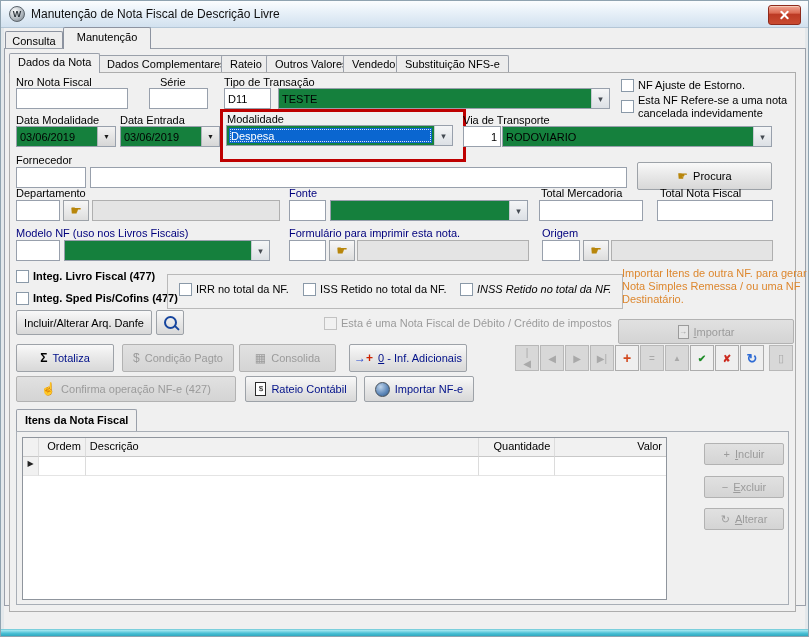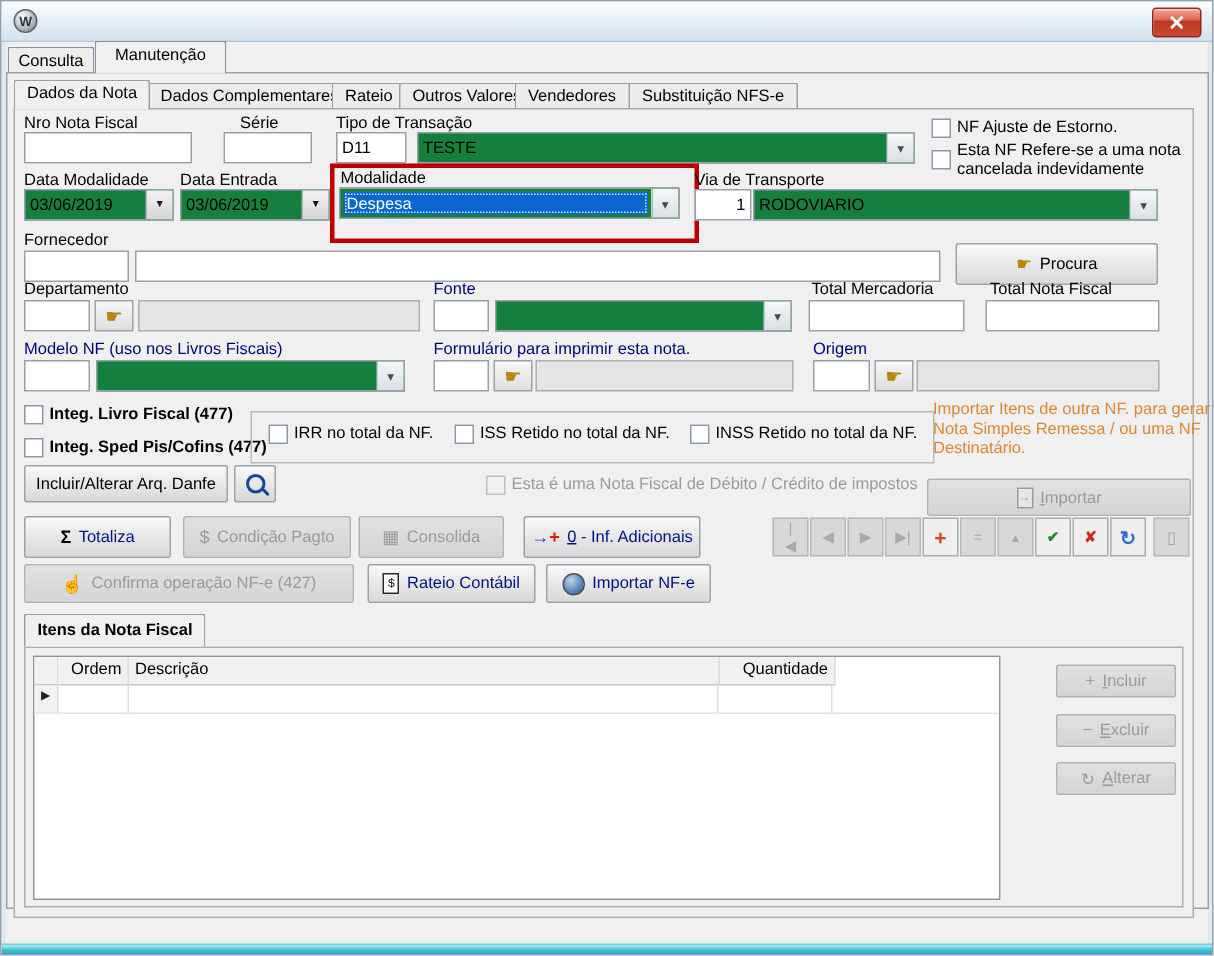--- a/index.html
+++ b/index.html
@@ -99,37 +99,38 @@
   .bottombar{position:absolute;left:0;right:0;bottom:0;height:6px;
       background:linear-gradient(#A9E9F2,#4AC0D5 55%,#2FA9BF);border-top:1px solid #7BCFDC;}
 </style>
 </head>
 <body>
 
 <div class="win">
 
   <div class="titlebar">
     <span class="appicon">W</span>
+    <span class="wtitle">Manutenção de Nota Fiscal de Descrição Livre</span>
     <span class="closebtn">
       <span class="xbar a"></span>
       <span class="xbar b"></span>
     </span>
   </div>
 
   <div class="mtab" style="left:4px;top:30px;width:58px;height:18px;">Consulta</div>
   <div class="mtab active" style="left:62px;top:26px;width:88px;height:22px;">Manutenção</div>
 
   <div class="panel">
 
     <div class="itab active" style="left:4px;top:4px;height:20px;">Dados da Nota</div>
     <div class="itab" style="left:93px;top:6px;height:18px;">Dados Complementares</div>
     <div class="itab" style="left:216px;top:6px;height:18px;">Rateio</div>
     <div class="itab" style="left:261px;top:6px;height:18px;">Outros Valores</div>
     <div class="itab" style="left:338px;top:6px;height:18px;">Vendedores</div>
-    <div class="itab" style="left:414px;top:6px;height:18px;">Substituição NFS-e</div>
+    <div class="itab" style="left:391px;top:6px;height:18px;">Substituição NFS-e</div>
 
     <div class="tabpage">
 
       <span class="lbl" style="left:6px;top:3px;">Nro Nota Fiscal</span>
       <input class="tb" style="left: 6px; top: 15px; width: 112px;" value="">
       <span class="lbl" style="left:150px;top:3px;">Série</span>
       <input class="tb" style="left: 139px; top: 15px; width: 59px;" value="">
       <span class="lbl" style="left:214px;top:3px;">Tipo de Transação</span>
       <input class="tb" style="left: 214px; top: 15px; width: 47px;" value="D11">
       <div class="combo" style="left:268px;top:15px;width:332px;">
@@ -222,21 +223,21 @@
       <button class="btn" style="left:146px;top:237px;width:28px;height:25px;">
         <span class="mag"></span>
       </button>
 
       <div class="groupbox" style="left:157px;top:201px;width:454px;height:33px;"></div>
       <span class="cb-box" style="left:169px;top:210px;"></span>
       <span class="cb-lbl" style="left:186px;top:210px;">IRR no total da NF.</span>
       <span class="cb-box" style="left:293px;top:210px;"></span>
       <span class="cb-lbl" style="left:310px;top:210px;">ISS Retido no total da NF.</span>
       <span class="cb-box" style="left:450px;top:210px;"></span>
-      <span class="cb-lbl" style="left:467px;top:210px;">INSS Retido no total da NF.</span>
+      <span class="cb-lbl" style="left:467px;top:210px;font-style:italic;">INSS Retido no total da NF.</span>
 
       <span class="cb-box dis" style="left:314px;top:244px;"></span>
       <span class="cb-lbl" style="left:331px;top:244px;color:#9B9B9B;">Esta é uma Nota Fiscal de Débito / Crédito de impostos</span>
 
       <div class="note" style="left:612px;top:194px;">
         <div>Importar Itens de outra NF. para gerar</div>
         <div>Nota Simples Remessa / ou uma NF</div>
         <div>Destinatário.</div>
       </div>
       <button class="btn dis" style="left:608px;top:246px;width:176px;height:25px;">
@@ -309,20 +310,21 @@
       </button>
 
       <div class="itab active" style="left:6px;top:336px;height:22px;padding-top:4px;font-weight:bold;z-index:4;">Itens da Nota Fiscal</div>
       <div class="itpanel">
         <div class="grid">
           <div class="ghrow">
             <div class="gcell gind"></div>
             <div class="gcell c-ordem">Ordem</div>
             <div class="gcell c-desc">Descrição</div>
             <div class="gcell c-qtd">Quantidade</div>
+            <div class="gcell c-valor">Valor</div>
           </div>
           <div class="gdrow">
             <div class="gcell gind">▶</div>
             <div class="gcell c-ordem"></div>
             <div class="gcell c-desc"></div>
             <div class="gcell c-qtd"></div>
             <div class="gcell c-valor"></div>
           </div>
         </div>
         <button class="btn dis" style="left:687px;top:11px;width:80px;height:22px;">

